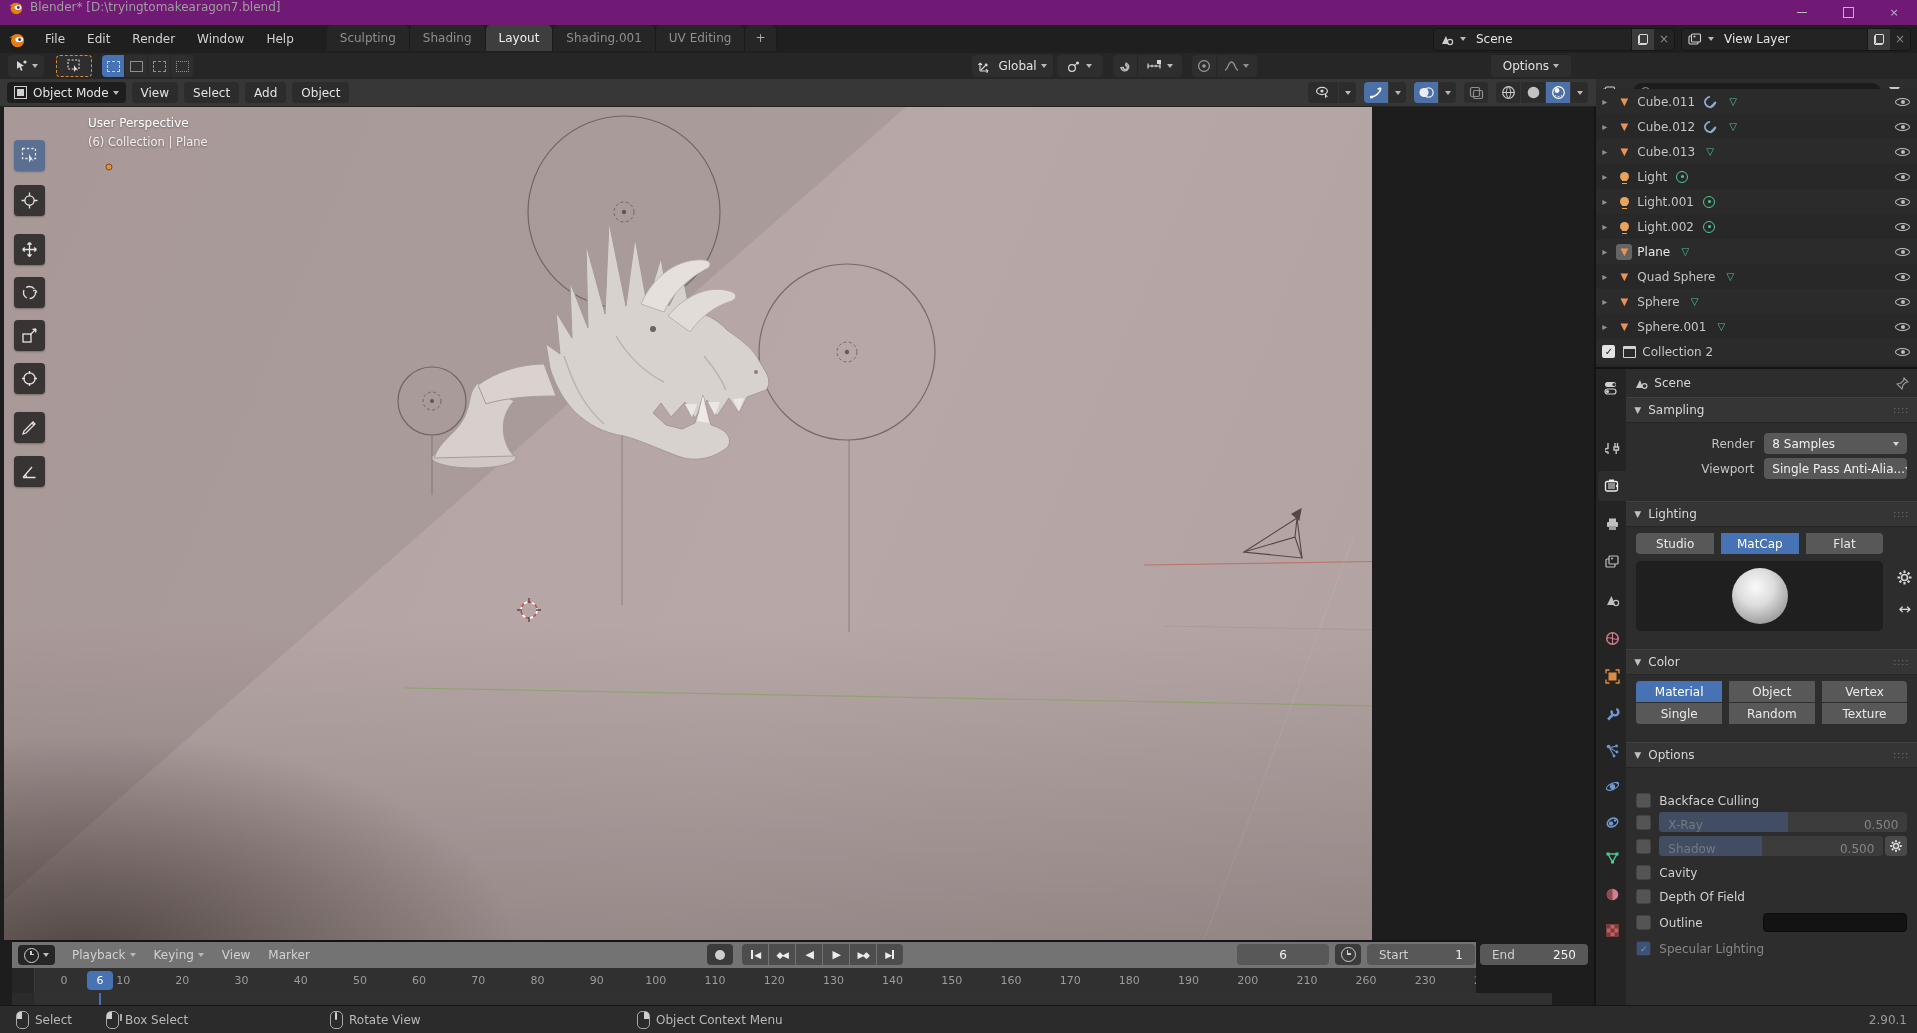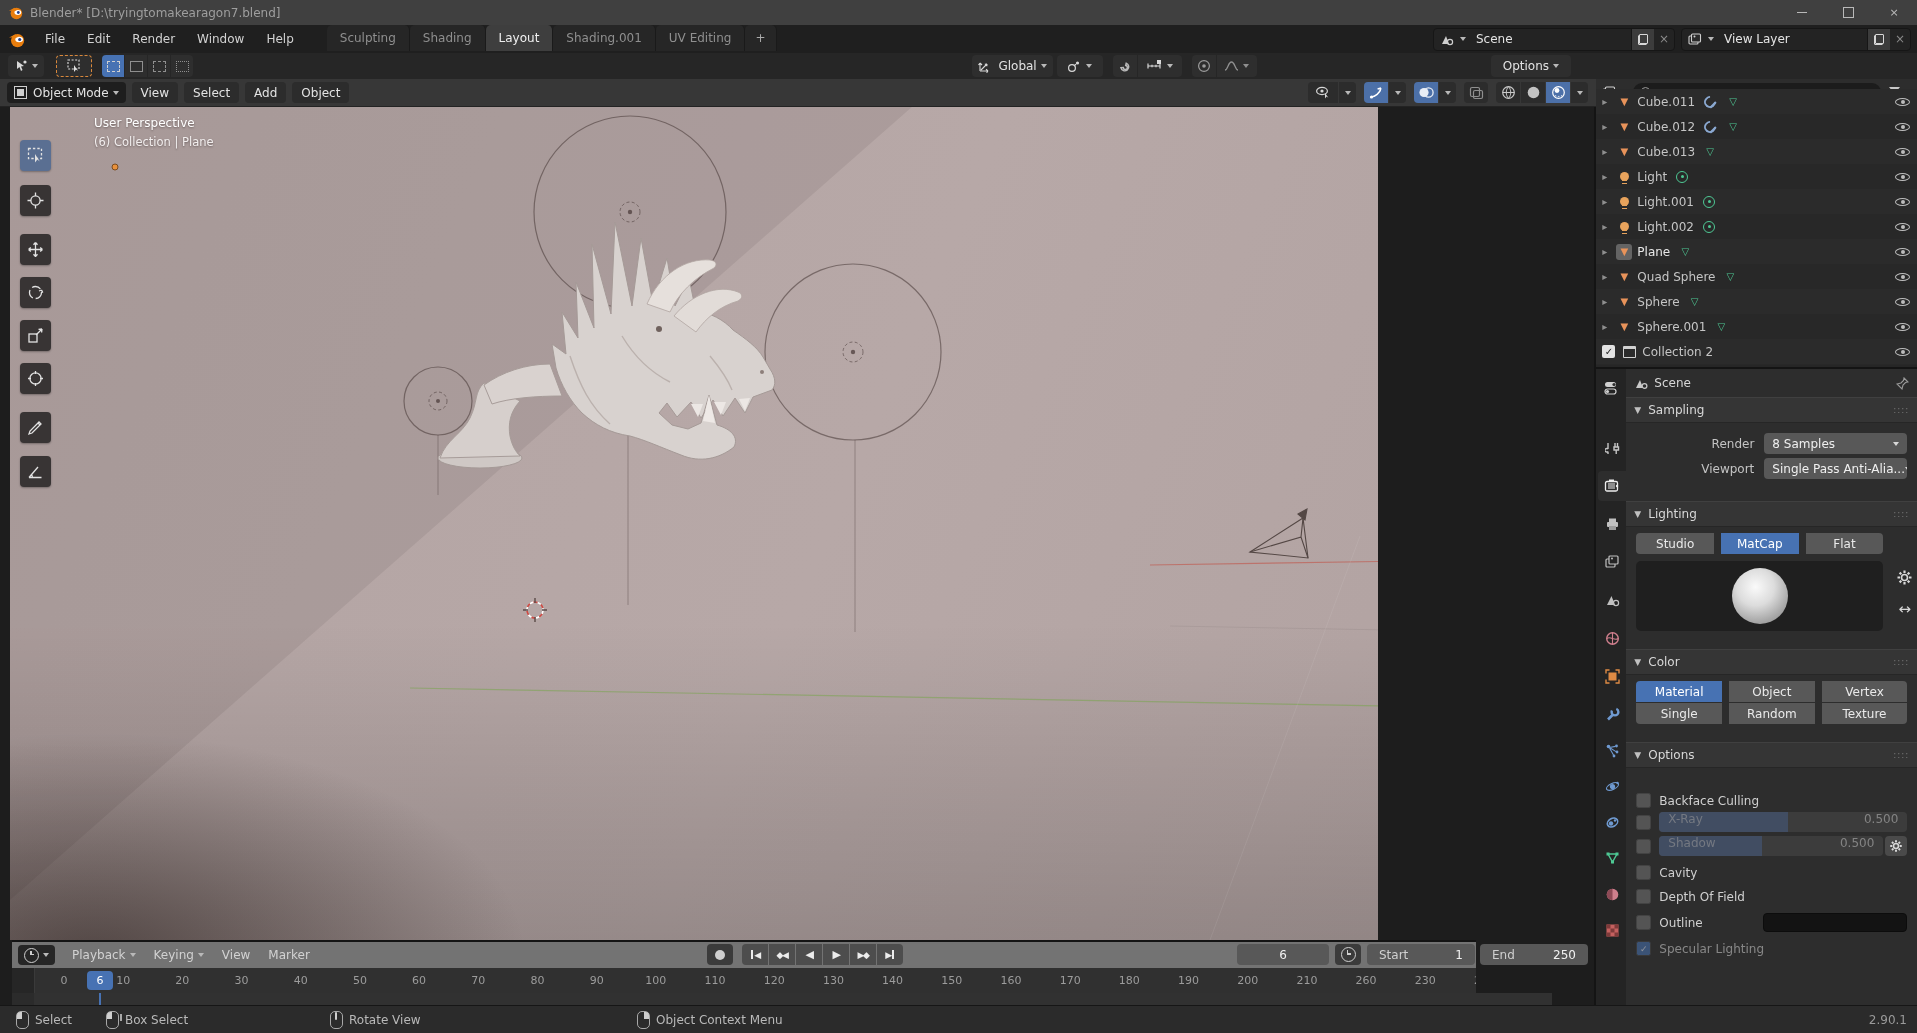--- a/index.html
+++ b/index.html
@@ -1,20 +1,20 @@
 <!DOCTYPE html>
 <html><head>
 <meta charset="utf-8">
 <style>
   html,body{margin:0;padding:0;background:#101010;font-family:"DejaVu Sans","Liberation Sans",sans-serif;
     -webkit-font-smoothing:antialiased;cursor:default;user-select:none}
   #app{position:relative;width:1917px;height:1033px;background:#1d1d1d;overflow:hidden;color:#c9c9c9;font-size:12px}
 
   
-  #titlebar{position:absolute;left:0;top:0;width:100%;height:25px;background:#404040;display:flex;align-items:center;color:#9e9e9e}
+  #titlebar{position:absolute;left:0;top:0;width:100%;height:25px;background:#701a75;display:flex;color:#9e9e9e}
   #titlebar .logo{width:15px;height:15px;margin:0 7px 0 8px}
   #wincontrols{margin-left:auto;display:flex;height:100%}
   .winbtn{width:46px;height:100%;display:flex;align-items:center;justify-content:center;color:#b9b9b9;font-size:11px}
   .winbtn .sq{width:9px;height:9px;border:1px solid #b9b9b9}
   .winbtn .mini{width:10px;height:1px;background:#b9b9b9;display:block}
 
   
   #topbar{position:absolute;left:0;top:25px;width:100%;height:28px;background:#1f1f1f;display:flex;align-items:center;border-bottom:1px solid #141414}
   #topbar .logo{width:17px;height:17px;margin:0 9px 0 8px}
   .menuitem{padding:0 11px;color:#d2d2d2;height:100%;display:flex;align-items:center}
@@ -51,21 +51,21 @@
   
   #viewport{position:absolute;left:0;top:0;width:1596px;height:861px}
   #vphead{position:absolute;left:0;top:0;width:100%;height:27px;background:#373737;display:flex;align-items:center;border-bottom:1px solid #232323;z-index:5}
   .vpbtn{height:21px;background:#2c2c2c;border-radius:4px;display:flex;align-items:center;padding:0 9px;margin-left:6px;color:#e3e3e3}
   #objmode{background:#1e1e1e;margin-left:7px;padding:0 7px}
   .modeicon{width:11px;height:11px;border:1px solid #cfcfcf;position:relative;margin-right:6px}
   .modeicon::after{content:"";position:absolute;inset:2px;background:#cfcfcf}
   .vgroup{display:flex;gap:1px;border-radius:4px;overflow:hidden;margin-left:8px}
   .vgroup .gbtn{width:24px;height:21px;background:#2c2c2c;display:flex;align-items:center;justify-content:center}
   .vgroup .gbtn.on{background:#4c70a8}
-  #vpcanvas{position:absolute;left:10px;top:27px;width:1368px;height:834px;overflow:hidden;
+  #vpcanvas{position:absolute;left:4px;top:27px;width:1368px;height:834px;overflow:hidden;
     background:
       radial-gradient(620px 320px at 6% 102%, rgba(28,17,14,.55), rgba(28,17,14,0) 70%),
       linear-gradient(rgba(0,0,0,0) 62%, rgba(0,0,0,.18)),
       linear-gradient(113deg,#b3a4a3 0%,#b7a8a7 58%,#b2a3a2 100%)}
   #shadewedge{position:absolute;inset:0;background:rgba(40,25,22,.08);
     clip-path:polygon(903px 0,175px 640px,0 794px,0 0)}
   #vpoverlaytext{position:absolute;left:84px;top:8px;color:#fff;text-shadow:0 1px 2px rgba(40,30,30,.45);line-height:19px;z-index:4}
   #vpoverlaytext .l2{color:#f2eeee;font-size:11.5px}
 
   
@@ -127,21 +127,21 @@
   .segrow{display:flex;gap:7px;border-radius:4px;overflow:hidden}
   .seg{flex:1;height:21px;background:#585858;color:#eaeaea;display:flex;align-items:center;justify-content:center}
   .seg.on{background:#4772b3;color:#fff}
   #matcapbox{height:70px;background:#1f1f1f;border-radius:5px;margin-top:7px;display:flex;align-items:center;justify-content:center}
   #matcapsphere{width:56px;height:56px;border-radius:50%;background:radial-gradient(circle at 42% 34%, #fafafa 0%, #dcdcdc 38%, #a8a8a8 70%, #7e7e7e 100%);filter:blur(.4px)}
   .sideicons{position:absolute;right:4px;display:flex;flex-direction:column;gap:14px;align-items:center}
   .pchk{width:13px;height:13px;background:#545454;border:1px solid #434343;border-radius:2.5px;margin-right:8px;flex:none;display:flex;align-items:center;justify-content:center}
   .pchk.checked{background:#4772b3}
   .pchk.checked::before{content:"✓";color:#dfe6f2;font-size:9px}
   .optlabel{color:#d0d0d0}
-  .slider{position:relative;flex:1;height:20px;background:#4a4a4a;border-radius:4px;overflow:hidden;display:flex;align-items:flex-start}
+  .slider{position:relative;flex:1;height:20px;background:#4a4a4a;border-radius:4px;overflow:hidden;display:flex;align-items:flex-end}
   .slider .fill{position:absolute;left:0;top:0;bottom:0;background:#52688f}
   .slider .sl{position:relative;padding-left:9px;color:#aeb6c6}
   .slider .sv{position:relative;margin-left:auto;padding-right:9px;color:#c9c9c9}
   .swatch{flex:1;height:17px;background:#131313;border-radius:4px;border:1px solid #0c0c0c}
   .dim{opacity:.55}
   .gearbtn{width:22px;height:20px;display:flex;align-items:center;justify-content:center;background:#4a4a4a;border-radius:4px;margin-left:2px}
 
   
   #timeline{position:absolute;left:12px;top:861px;width:1464px;height:65px;background:#737373;border-top:2px solid #141414}
   #tlhead{height:26px;display:flex;align-items:center}

